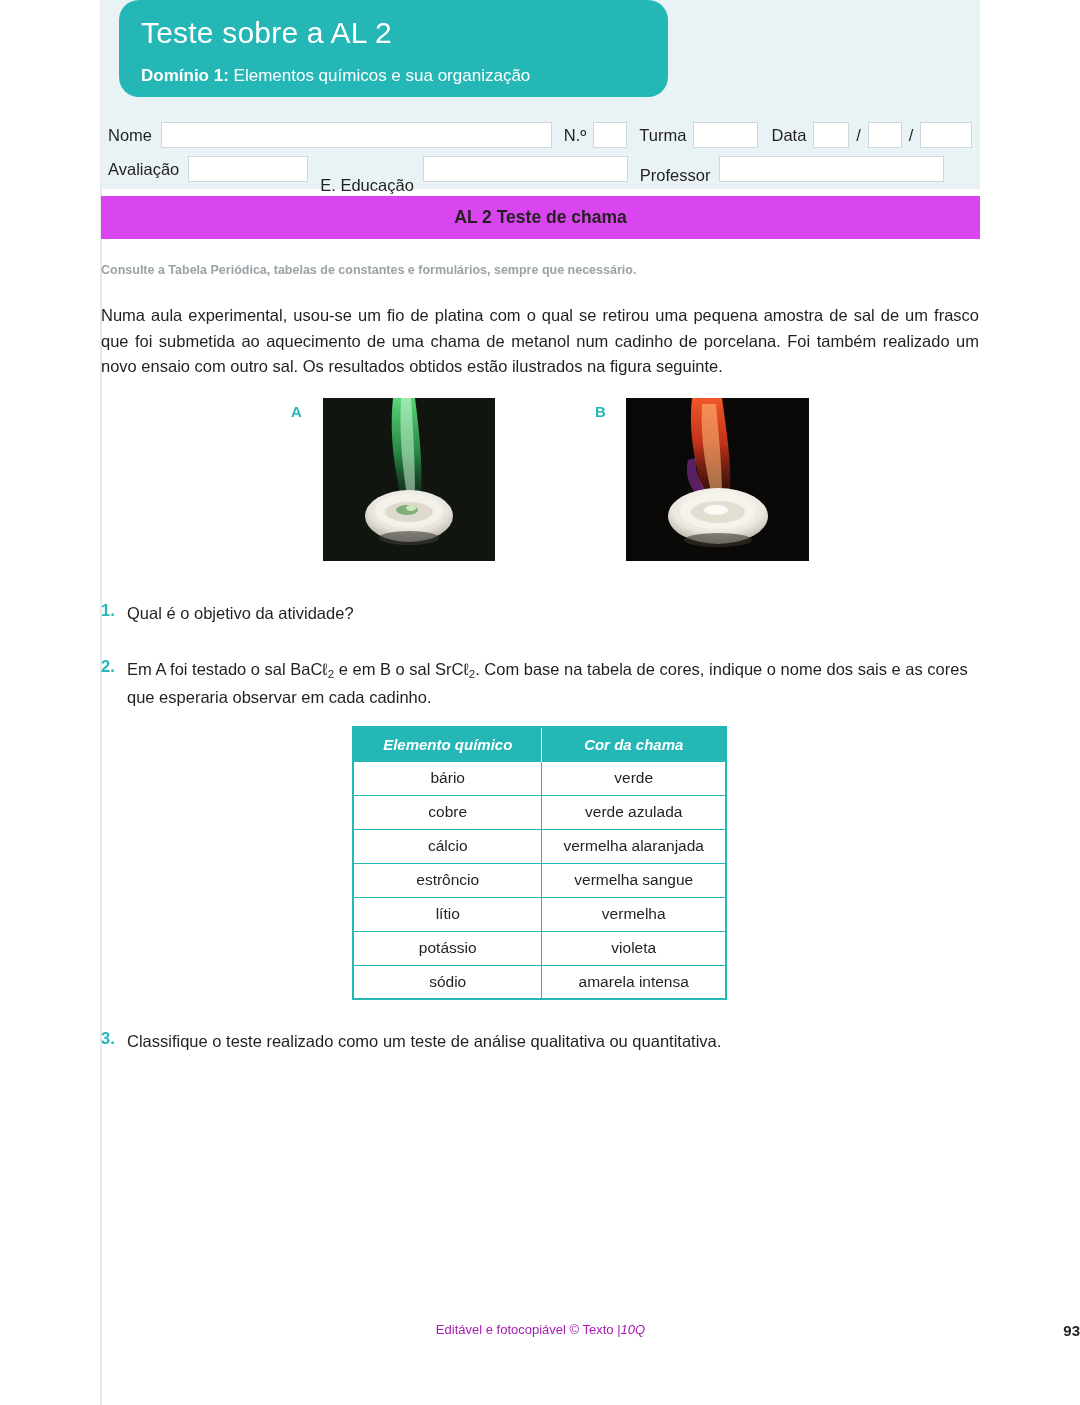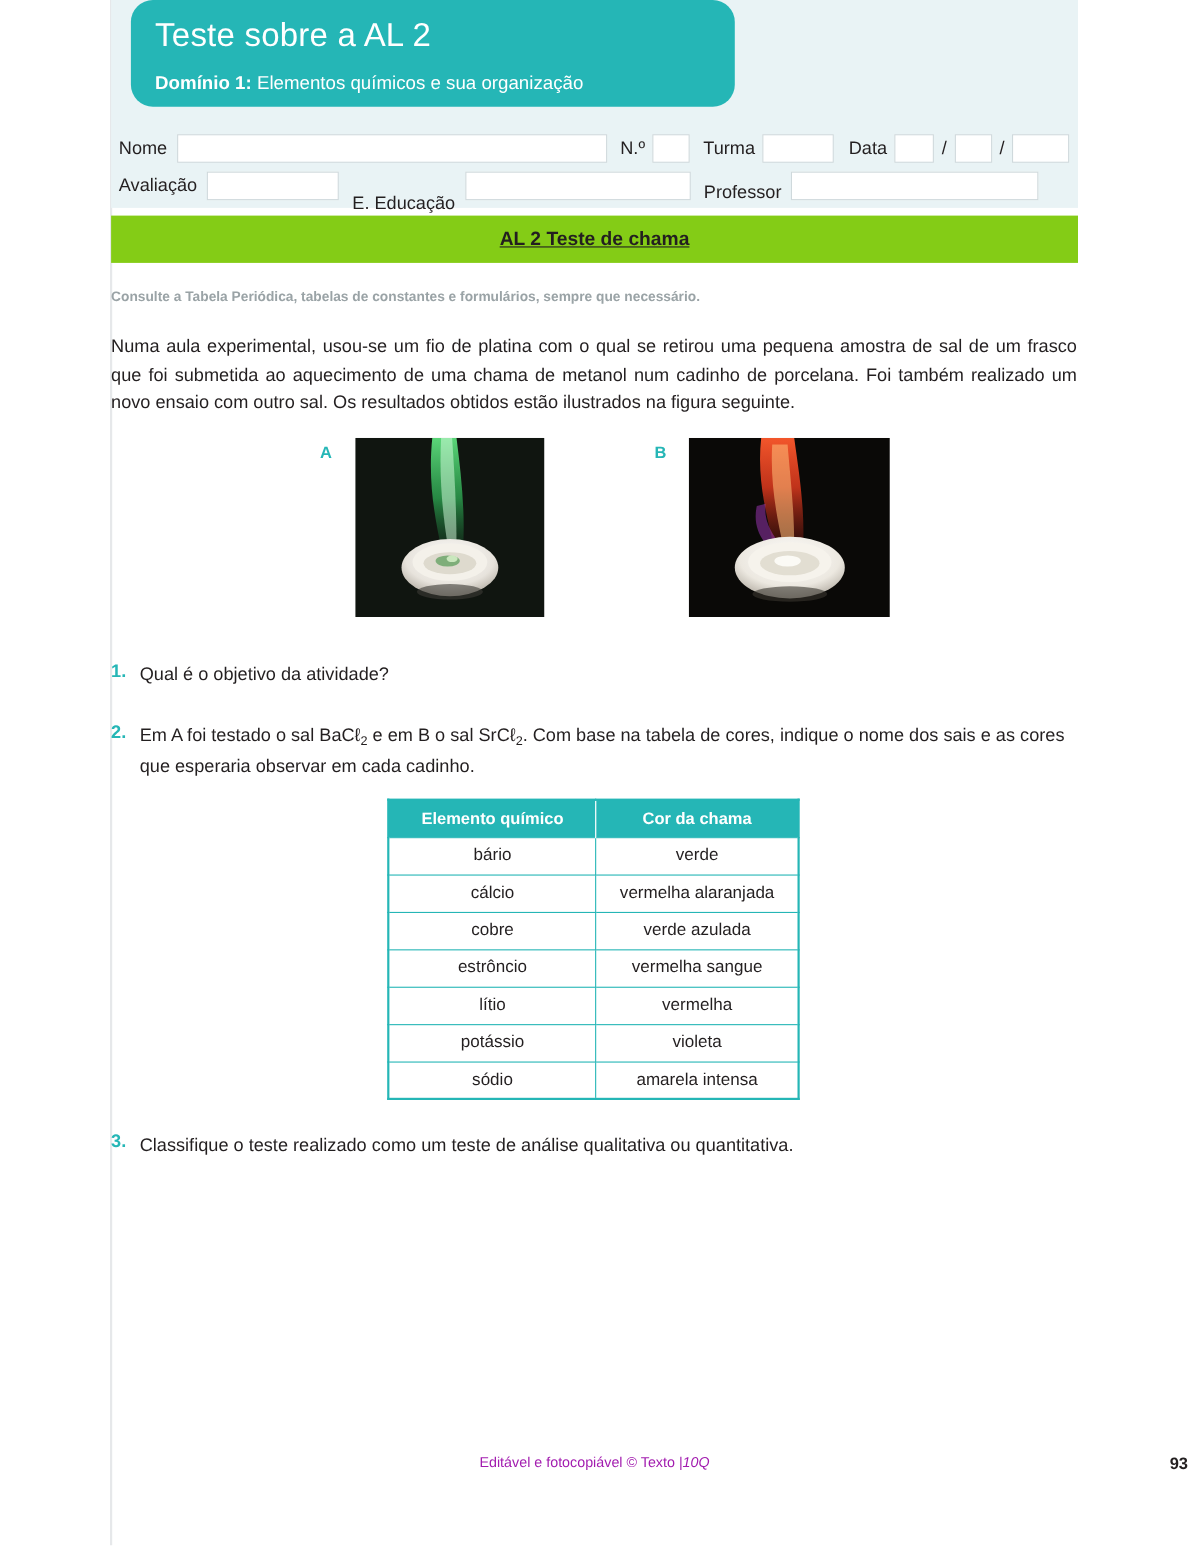--- a/index.html
+++ b/index.html
@@ -85,25 +85,24 @@
     font-size: 16.5px;
     color: #231f20;
     padding: 0 7px;
   }
 
   
   .al-strip {
     position: absolute;
     left: 101px; top: 196px;
     width: 879px; height: 43px;
-    background: #84cc16;
+    background: #d946ef;
     display: flex;
     align-items: center;
     justify-content: center;
-    text-decoration: underline;
   }
   .al-strip span {
     font-size: 17.5px;
     font-weight: bold;
     color: #231f20;
   }
 
   
   .consult {
     position: absolute;
@@ -180,20 +179,21 @@
     border-collapse: collapse;
     border: 2px solid #25b6b6;
   }
   .tbl th {
     background: #25b6b6;
     color: #ffffff;
     font-size: 15px;
     font-weight: bold;
     height: 34px;
     border-right: 1px solid #ffffff;
+    font-style: italic;
   }
   .tbl th:last-child { border-right: 0; }
   .tbl td {
     height: 34px;
     font-size: 15.5px;
     color: #231f20;
     text-align: center;
     border: 1px solid #25b6b6;
     background: #ffffff;
   }
@@ -344,26 +344,26 @@
         <th style="width:190px;">Elemento químico</th>
         <th style="width:185px;">Cor da chama</th>
       </tr>
     </thead>
     <tbody>
       <tr>
         <td>bário</td>
         <td>verde</td>
       </tr>
       <tr>
+        <td>cobre</td>
+        <td>verde azulada</td>
+      </tr>
+      <tr>
         <td>cálcio</td>
         <td>vermelha alaranjada</td>
-      </tr>
-      <tr>
-        <td>cobre</td>
-        <td>verde azulada</td>
       </tr>
       <tr>
         <td>estrôncio</td>
         <td>vermelha sangue</td>
       </tr>
       <tr>
         <td>lítio</td>
         <td>vermelha</td>
       </tr>
       <tr>

